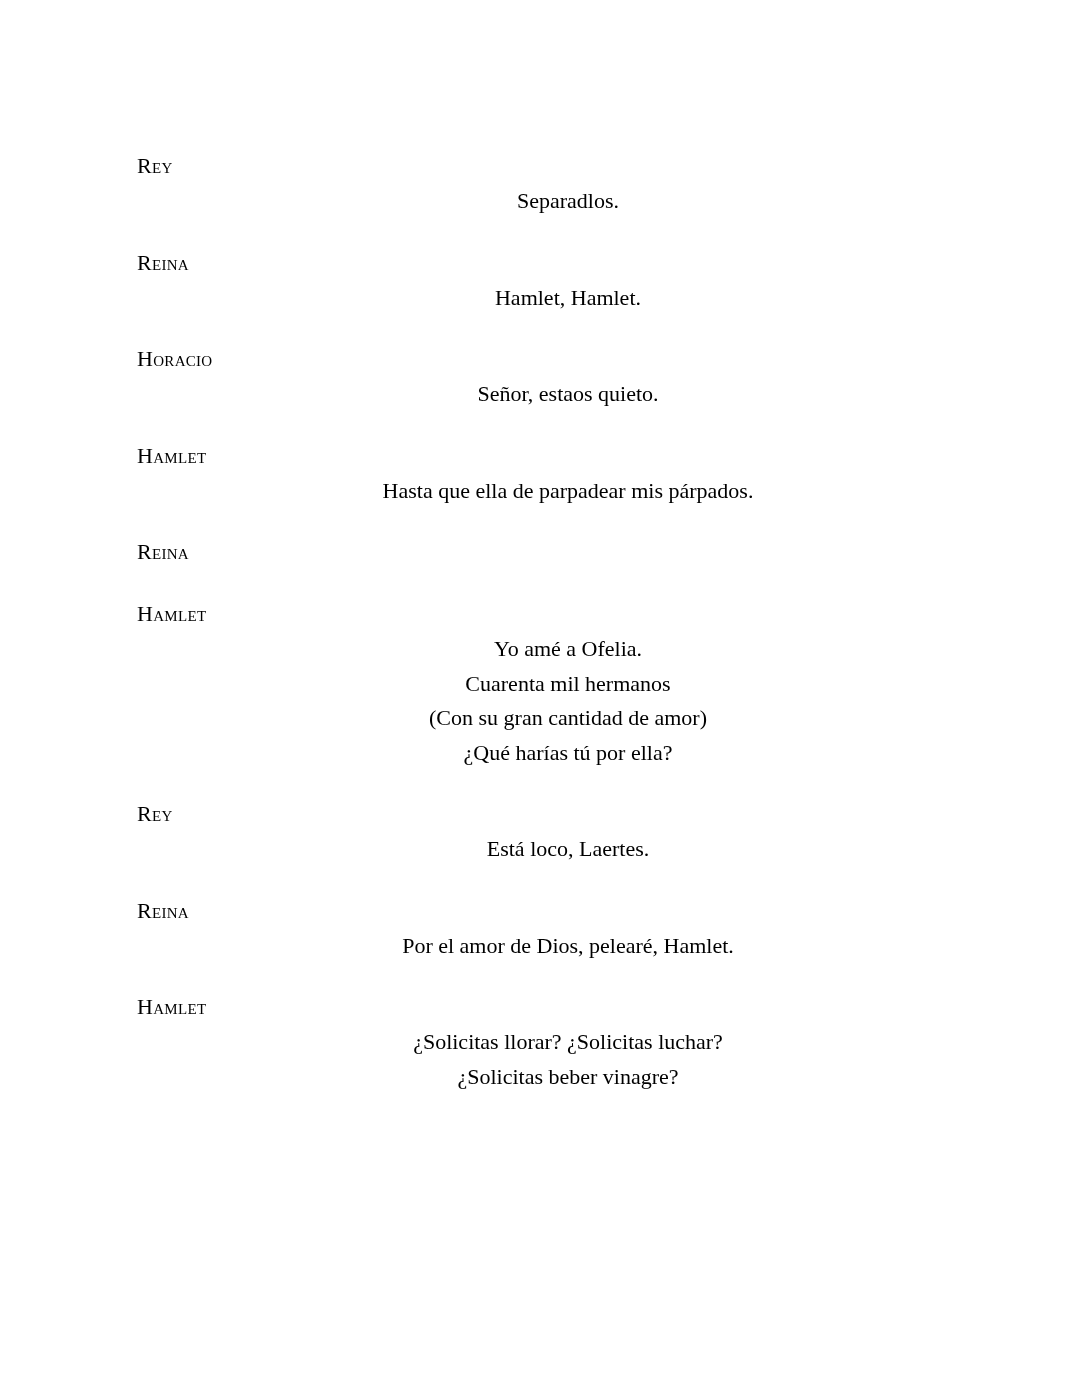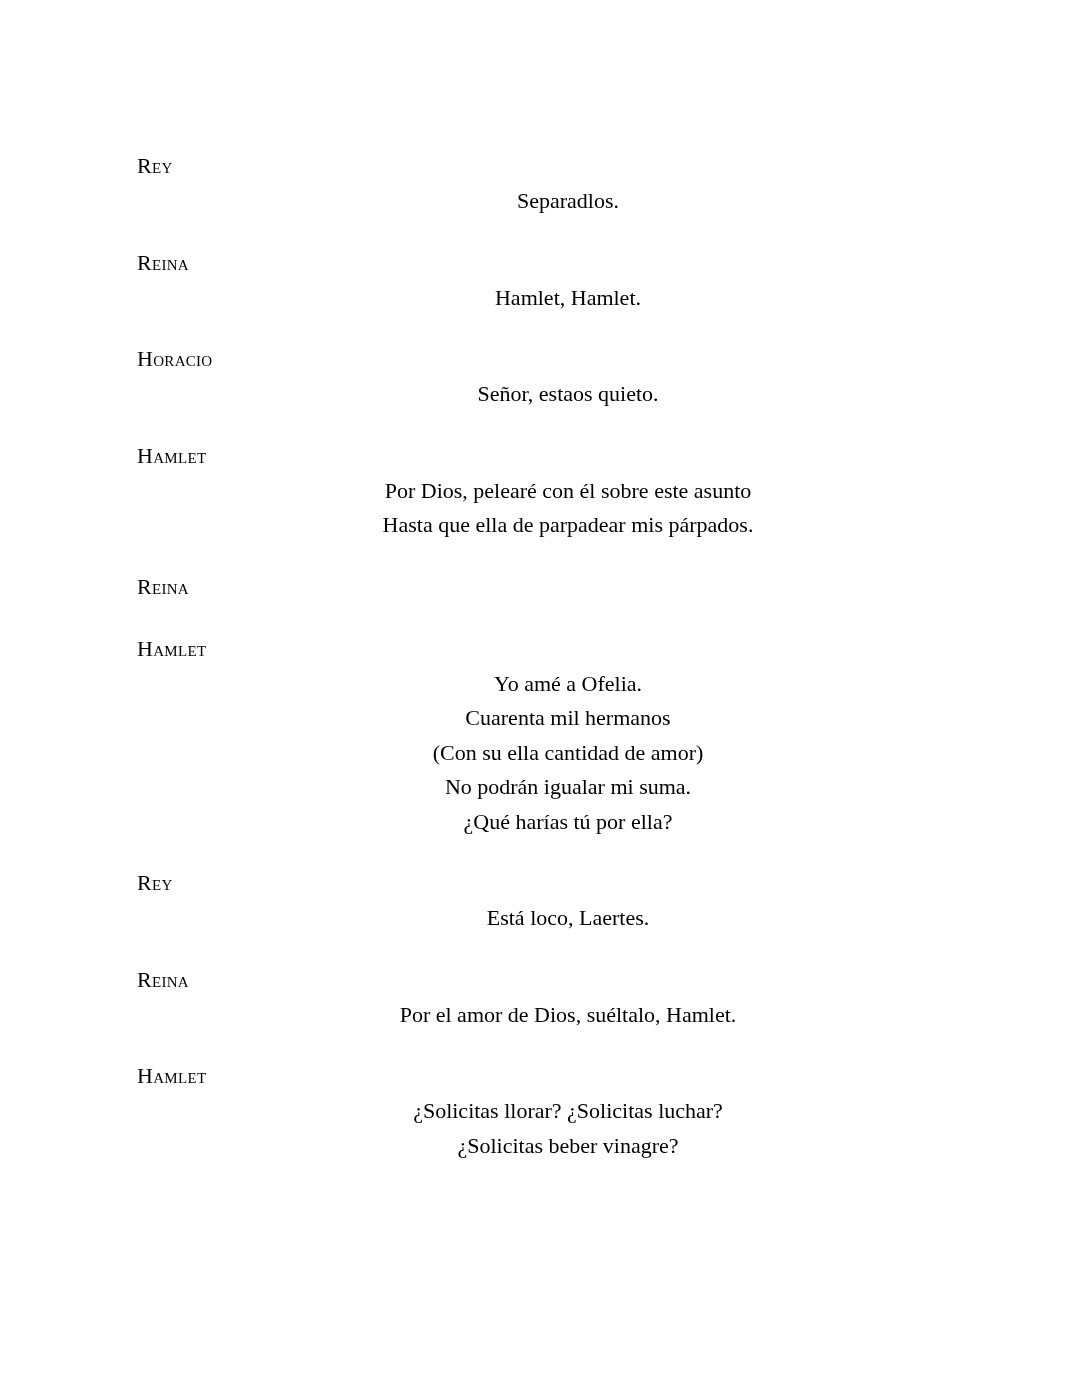--- a/index.html
+++ b/index.html
@@ -50,41 +50,39 @@
       <div class="speech-block">
         <div class="speaker">Reina</div>
         <div class="line">Hamlet, Hamlet.</div>
       </div>
       <div class="speech-block">
         <div class="speaker">Horacio</div>
         <div class="line">Señor, estaos quieto.</div>
       </div>
       <div class="speech-block">
         <div class="speaker">Hamlet</div>
-        <div class="line">Por Dios, pelearé con él sobre este asunto</div>
         <div class="line">Hasta que ella de parpadear mis párpados.</div>
       </div>
       <div class="speech-block">
         <div class="speaker">Reina</div>
       </div>
       <div class="speech-block">
         <div class="speaker">Hamlet</div>
         <div class="line">Yo amé a Ofelia.</div>
         <div class="line">Cuarenta mil hermanos</div>
-        <div class="line">(Con su ella cantidad de amor)</div>
-        <div class="line">No podrán igualar mi suma.</div>
+        <div class="line">(Con su gran cantidad de amor)</div>
         <div class="line">¿Qué harías tú por ella?</div>
       </div>
       <div class="speech-block">
         <div class="speaker">Rey</div>
         <div class="line">Está loco, Laertes.</div>
       </div>
       <div class="speech-block">
         <div class="speaker">Reina</div>
-        <div class="line">Por el amor de Dios, suéltalo, Hamlet.</div>
+        <div class="line">Por el amor de Dios, pelearé, Hamlet.</div>
       </div>
       <div class="speech-block">
         <div class="speaker">Hamlet</div>
         <div class="line">¿Solicitas llorar? ¿Solicitas luchar?</div>
         <div class="line">¿Solicitas beber vinagre?</div>
       </div>
     </div>
 </div>
 
 </body></html>

